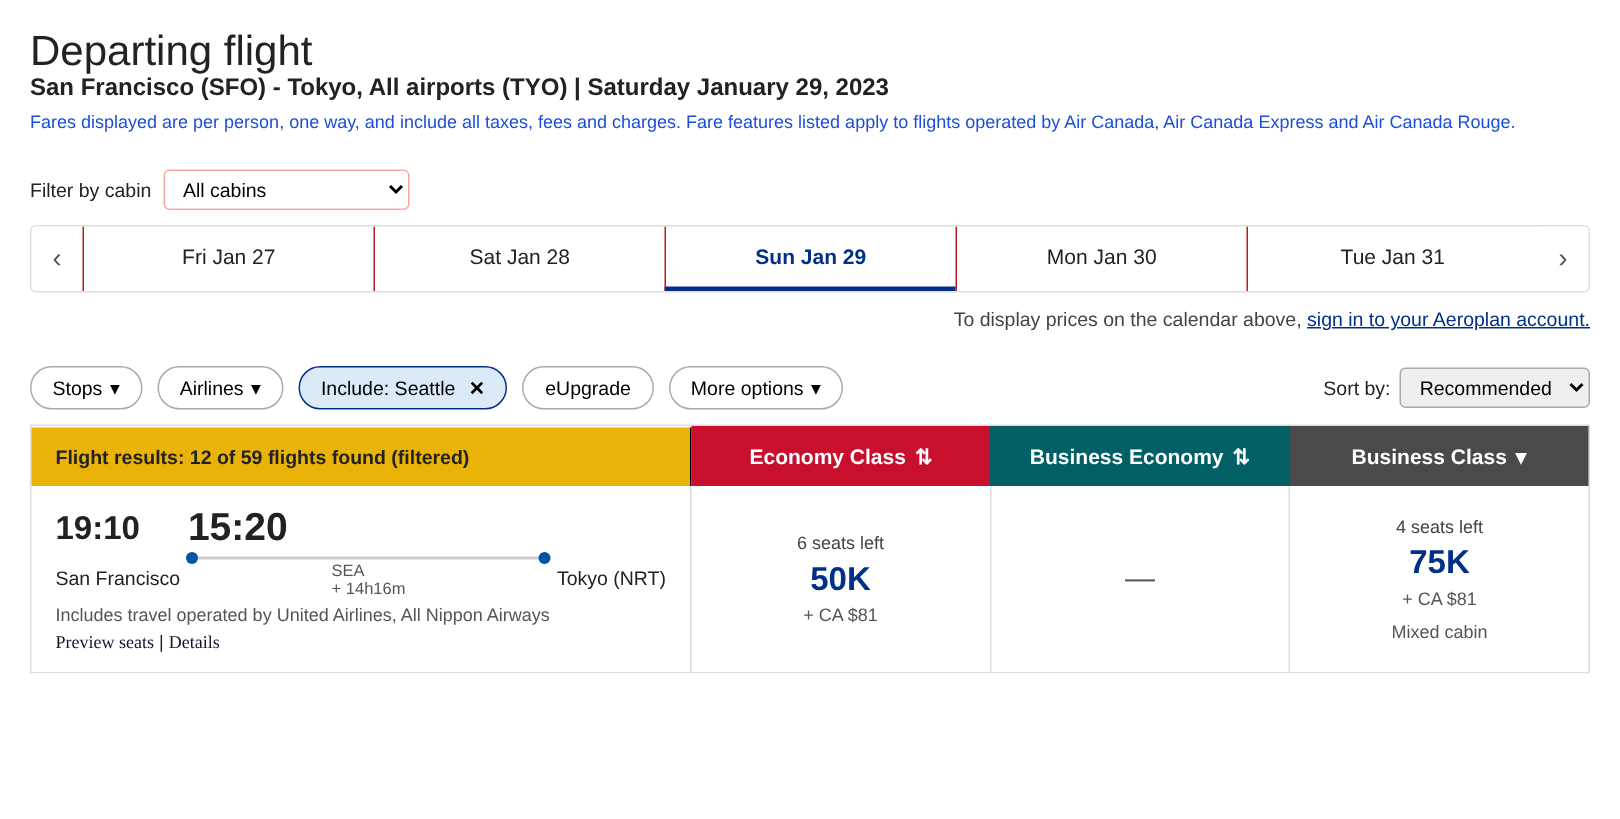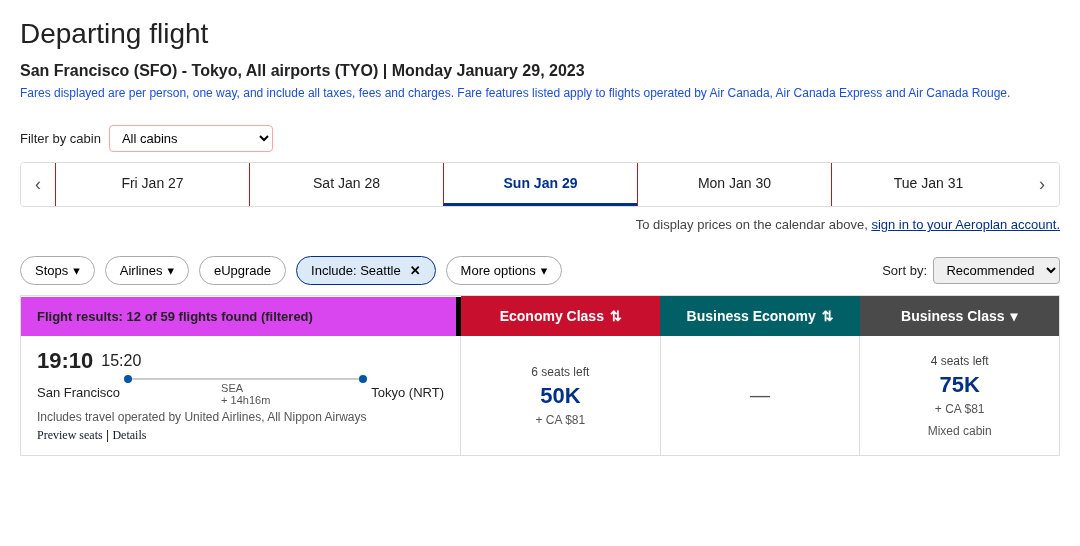--- a/index.html
+++ b/index.html
@@ -1,20 +1,20 @@
 <!DOCTYPE html>
 <html><head>
   <meta charset="utf-8">
   <style>
     * { box-sizing: border-box; margin: 0; padding: 0; }
     body { font-family: Arial, sans-serif; background: #fff; color: #222; font-size: 14px; width: 1080px; }
 
     .page { padding: 18px 20px 0 20px; }
 
-    h1.page-title { font-size: 28px; font-weight: 400; margin-bottom: 12px; }
+    h1.page-title { font-size: 28px; font-weight: 400; }
 
     .route-line { font-size: 16px; font-weight: 700; margin-bottom: 6px; }
     .fare-note { font-size: 12px; color: #1d4ed8; margin-bottom: 25px; }
 
     .filter-cabin { display: flex; align-items: center; gap: 8px; margin-bottom: 10px; font-size: 13px; }
     .filter-cabin select { border: 1px solid #fca5a5; border-radius: 4px; padding: 4px 24px 4px 8px; font-size: 13px; appearance: auto; background: #fff; }
 
     .date-nav { display: flex; align-items: stretch; border: 1px solid #ddd; border-radius: 4px; margin-bottom: 10px; overflow: hidden; }
     .date-nav-arrow { display: flex; align-items: center; justify-content: center; padding: 0 14px; cursor: pointer; font-size: 18px; color: #555; border: none; background: #fff; }
     .date-cell { flex: 1; text-align: center; padding: 12px 6px; border-left: 1px solid #b91c1c; cursor: pointer; font-size: 14px; }
@@ -24,32 +24,32 @@
     .aeroplan-note a { color: #003087; }
 
     .filters-bar { display: flex; align-items: center; gap: 10px; margin-bottom: 0; padding: 10px 0; }
     .filter-btn { border: 1px solid #aaa; border-radius: 20px; padding: 6px 14px; background: #fff; font-size: 13px; cursor: pointer; display: flex; align-items: center; gap: 5px; }
     .filter-btn.selected { background: #dce9f7; border-color: #003087; }
     .filter-btn .close-x { margin-left: 4px; font-weight: 700; cursor: pointer; }
     .sort-section { margin-left: auto; display: flex; align-items: center; gap: 6px; font-size: 13px; }
     .sort-section select { border: 1px solid #aaa; border-radius: 4px; padding: 4px 8px; font-size: 13px; text-align: center; }
 
     .results-header { display: flex; align-items: center; border: 1px solid #ddd; border-bottom: none; }
-    .results-count { flex: 0 0 440px; padding: 12px 16px; font-size: 13px; font-weight: 600; background: #d946ef; border-right: 5px solid #000000; }
+    .results-count { flex: 0 0 440px; padding: 12px 16px; font-size: 13px; font-weight: 600; background: #eab308; border-right: 1px solid #000000; }
     .col-header { flex: 1; padding: 12px 10px; text-align: center; font-size: 14px; font-weight: 700; color: #fff; display: flex; align-items: center; justify-content: center; gap: 6px; }
     .col-economy { background: #c8102e; }
     .col-premium { background: #006066; }
     .col-business { background: #4a4a4a; }
 
     .flight-row { display: flex; align-items: stretch; border: 1px solid #ddd; border-top: none; min-height: 120px; }
     .flight-info { flex: 0 0 440px; padding: 12px 16px; border-right: 1px solid #ddd; }
     .flight-times { display: flex; align-items: center; gap: 8px; margin-bottom: 4px; }
     .dep-time { font-size: 22px; font-weight: 700; }
     .stop-info { font-size: 12px; color: #555; flex: 1; text-align: center; }
-    .arr-time { font-size: 16px; font-weight: 400; }
+    .arr-time { font-size: 26px; font-weight: 700; margin-left: 24px; }
     .flight-route { display: flex; align-items: center; gap: 4px; margin-bottom: 4px; font-size: 13px; }
     .route-from { color: #222; }
     .route-line-bar { flex: 1; display: flex; flex-direction: column; align-items: center; position: relative; }
     .bar { height: 2px; width: 100%; background: #ccc; position: relative; }
     .dot-left { width: 8px; height: 8px; background: #0055a5; border-radius: 50%; position: absolute; left: 0; top: -3px; }
     .dot-right { width: 8px; height: 8px; background: #0055a5; border-radius: 50%; position: absolute; right: 0; top: -3px; }
     .stop-label { font-size: 11px; color: #555; margin-top: 2px; }
     .route-to { color: #222; text-align: right; }
     .operated-by { font-size: 12px; color: #555; margin-bottom: 4px; }
     .flight-links { font-size: 12px; }
@@ -63,21 +63,21 @@
     .dash { font-size: 20px; color: #555; }
     .mixed-cabin { font-size: 12px; color: #555; margin-top: 4px; }
   </style>
 </head>
 <body>
 
 <div class="page">
 
   <h1 class="page-title">Departing flight</h1>
 
-  <div class="route-line">San Francisco (SFO) - Tokyo, All airports (TYO)  |  Monday January 29, 2023</div>
+  <div class="route-line">San Francisco (SFO) - Tokyo, All airports (TYO)  |  Saturday January 29, 2023</div>
 
   <div class="fare-note">Fares displayed are per person, one way, and include all taxes, fees and charges. Fare features listed apply to flights operated by Air Canada, Air Canada Express and Air Canada Rouge.</div>
 
   <div class="filter-cabin">
     <span>Filter by cabin</span>
     <select>
       <option>All cabins</option>
       <option>Economy</option>
       <option>Premium Economy</option>
       <option>Business Class</option>
@@ -111,26 +111,26 @@
 
   <div class="filters-bar">
     <button class="filter-btn">
       <span>Stops</span>
       <span>▾</span>
     </button>
     <button class="filter-btn">
       <span>Airlines</span>
       <span>▾</span>
     </button>
-    <button class="filter-btn">
-      <span>eUpgrade</span>
-    </button>
     <button class="filter-btn selected">
       <span>Include: Seattle</span>
       <span class="close-x">✕</span>
+    </button>
+    <button class="filter-btn">
+      <span>eUpgrade</span>
     </button>
     <button class="filter-btn">
       <span>More options</span>
       <span>▾</span>
     </button>
     <div class="sort-section">
       <span>Sort by:</span>
       <select>
         <option>Recommended</option>
         <option>Price</option>

